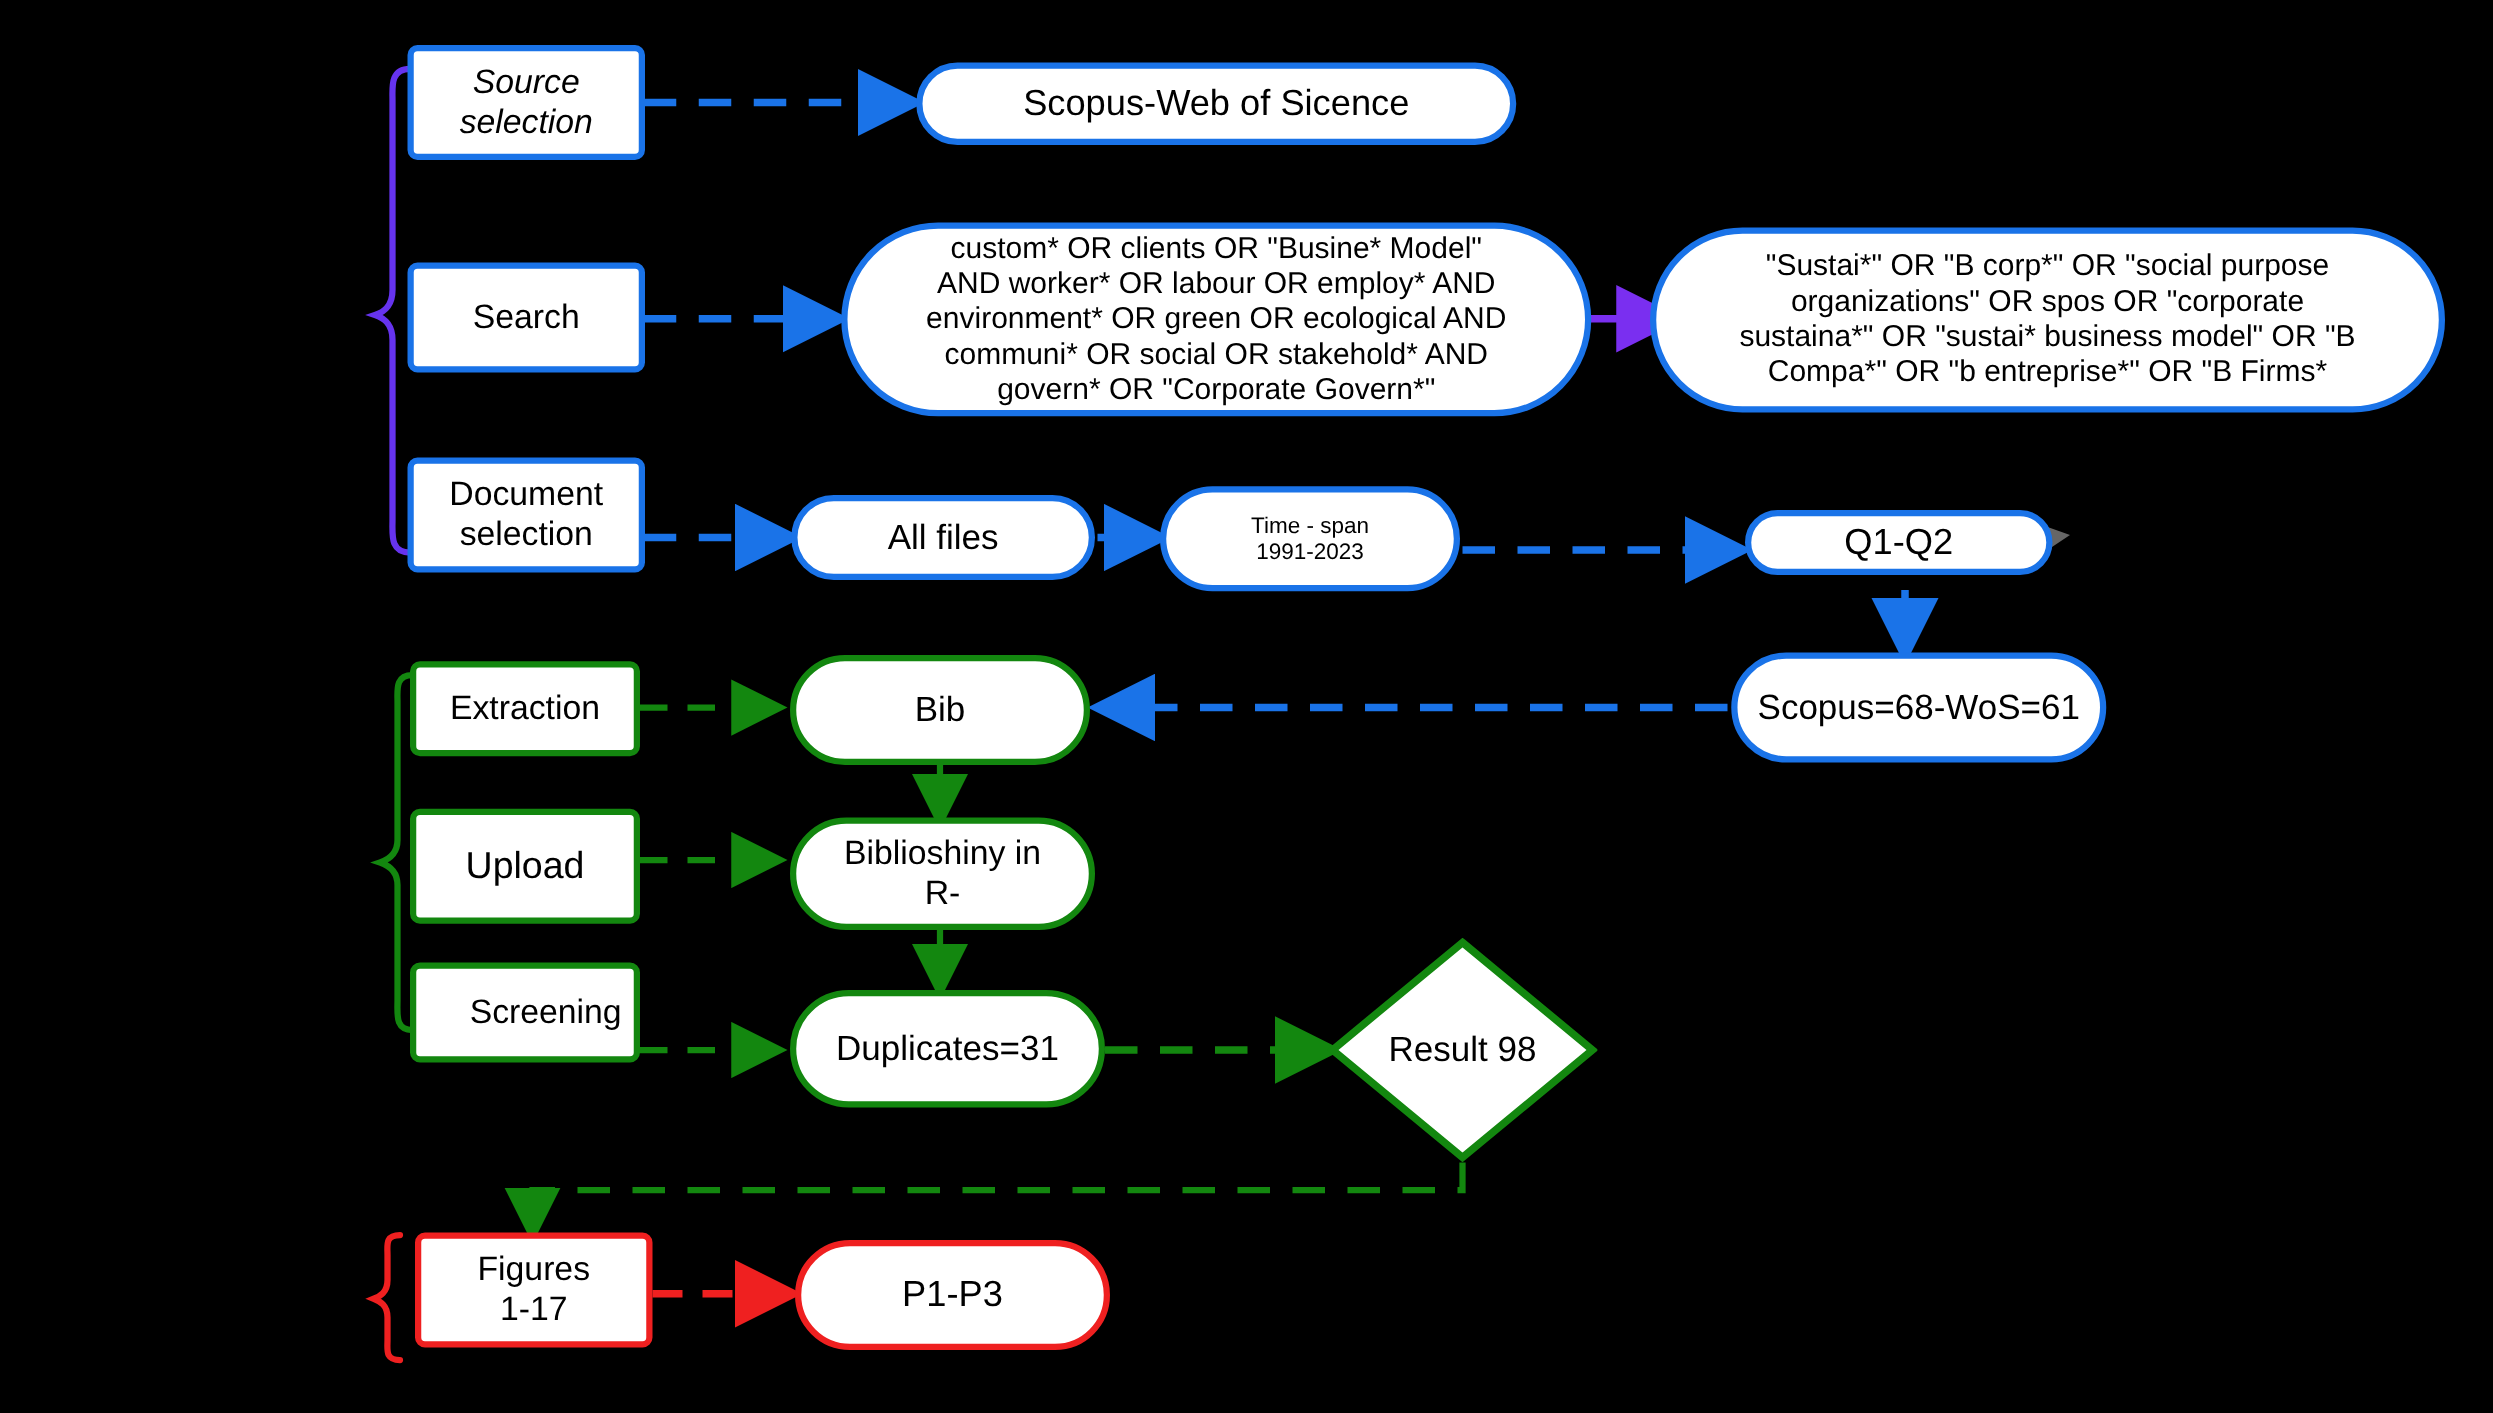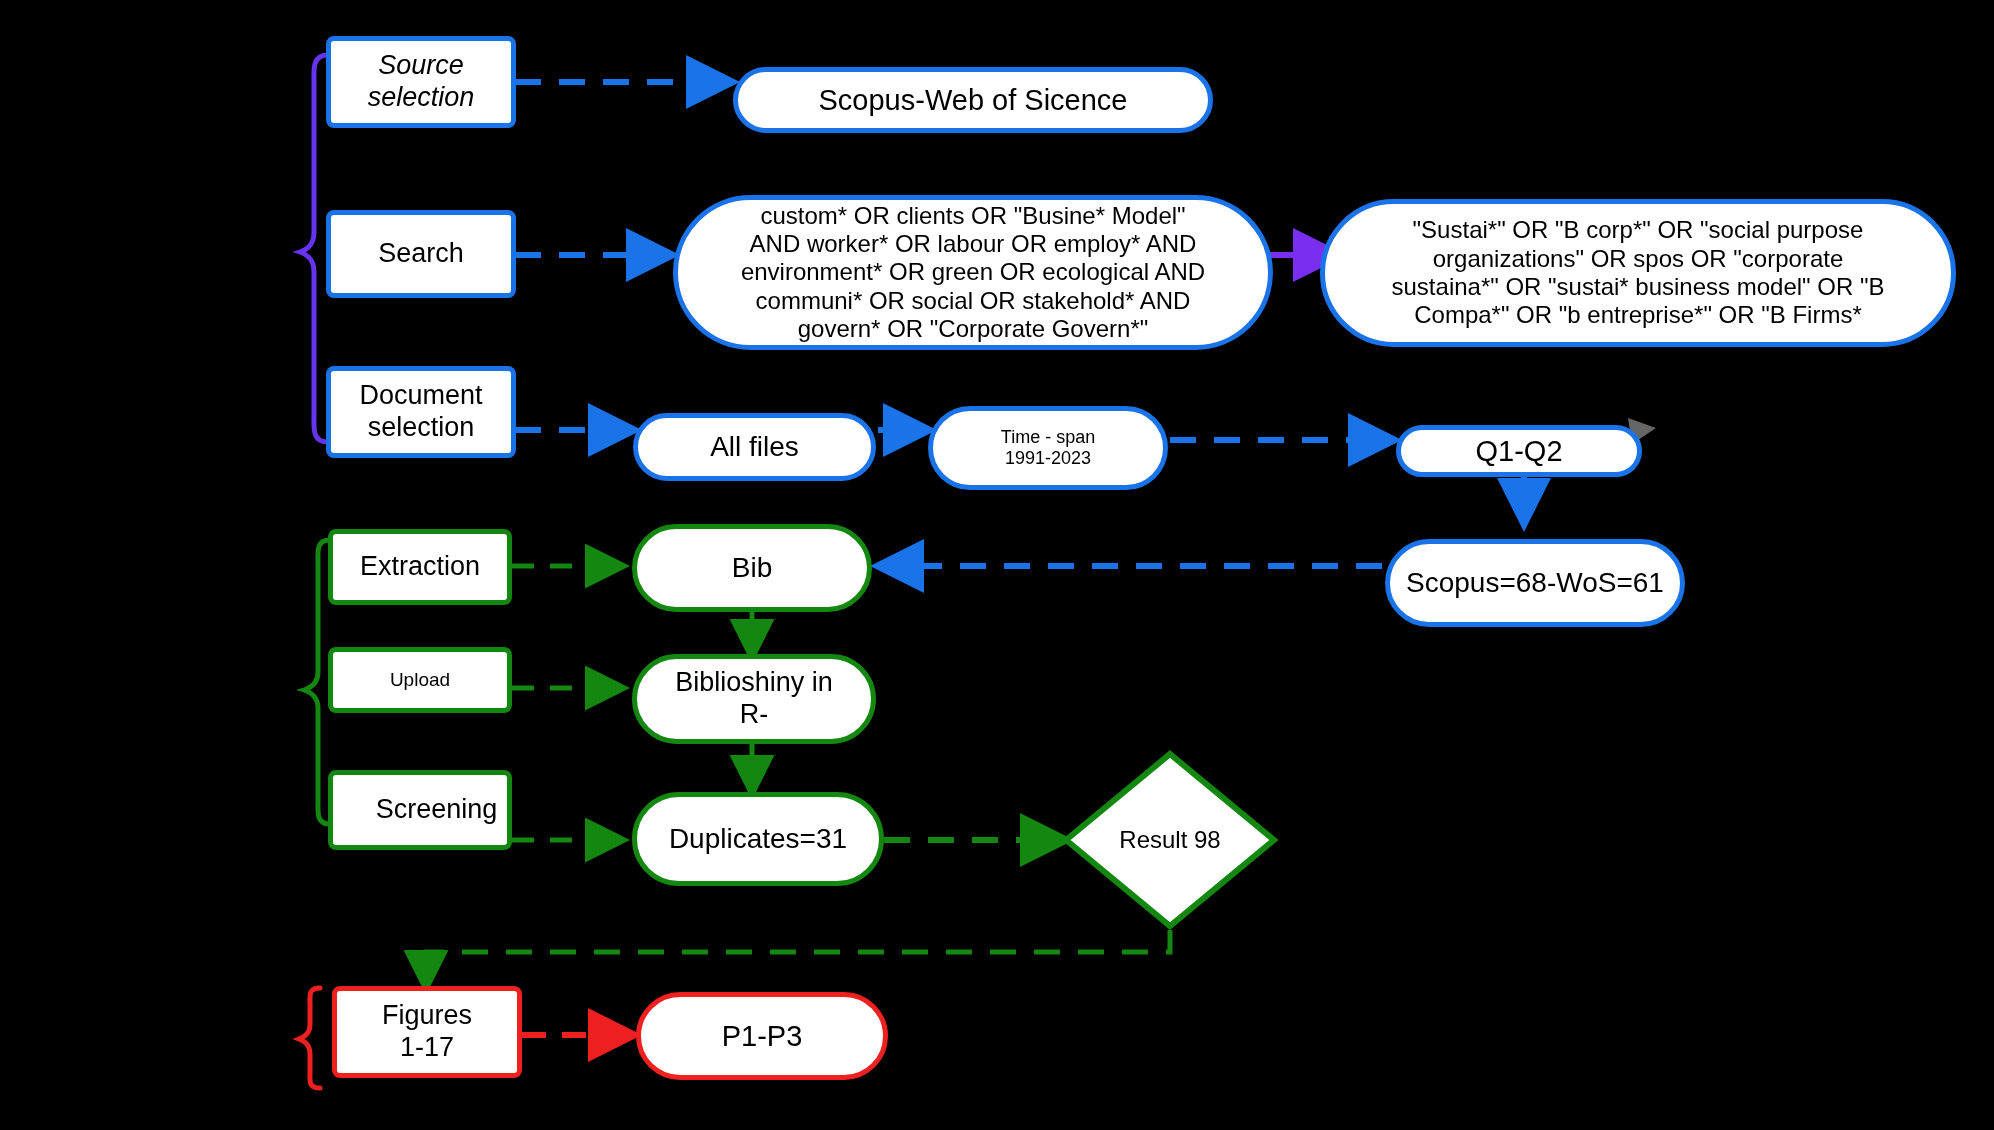--- a/index.html
+++ b/index.html
@@ -3,21 +3,21 @@
 <meta charset="utf-8">
 <style>
   html,body{margin:0;padding:0;background:#000;}
   body{width:1994px;height:1130px;position:relative;overflow:hidden;
        font-family:"Liberation Sans",sans-serif;}
   #stage{position:absolute;inset:0;width:1994px;height:1130px;}
   svg#wires{position:absolute;left:0;top:0;width:1994px;height:1130px;}
   .node{position:absolute;background:#fff;display:flex;align-items:center;
         justify-content:center;text-align:center;color:#000;box-sizing:border-box;}
   .rect{border:5px solid #1a73e8;border-radius:8px;}
-  .pill{border:5px solid #1a73e8;border-radius:999px;margin-top:17px;}
+  .pill{border:5px solid #1a73e8;border-radius:999px;}
   .rect-g{border:5px solid #13870f;border-radius:8px;}
   .pill-g{border:5px solid #13870f;border-radius:999px;}
   .rect-r{border:5px solid #ef2020;border-radius:8px;}
   .pill-r{border:5px solid #ef2020;border-radius:999px;}
   .lbl{line-height:1.18;padding:0 6px;}
   .diamond{position:absolute;}
   .diamond .dshape{position:absolute;inset:0;}
   .diamond .dtext{position:absolute;inset:0;display:flex;align-items:center;
                   justify-content:center;color:#000;}
 </style>
@@ -164,21 +164,21 @@
   </div>
 
   <div class="node rect-g" style="left:328px;top:529px;width:184px;height:76px;font-size:27px;">
     <span class="lbl">Extraction</span>
   </div>
 
   <div class="node pill-g" style="left:632px;top:524px;width:240px;height:88px;font-size:28px;">
     <span class="lbl">Bib</span>
   </div>
 
-  <div class="node rect-g" style="left:328px;top:647px;width:184px;height:66px;font-size:19px;">
+  <div class="node rect-g" style="left:328px;top:647px;width:184px;height:92px;font-size:30px;">
     <span class="lbl">Upload</span>
   </div>
 
   <div class="node pill-g" style="left:632px;top:654px;width:244px;height:90px;font-size:27px;">
     <div class="lbl">
       <span>Biblioshiny in</span><br>
       <span>R-</span>
     </div>
   </div>
 
@@ -187,21 +187,21 @@
   </div>
 
   <div class="node pill-g" style="left:632px;top:792px;width:252px;height:94px;font-size:28px;">
     <span class="lbl">Duplicates=31</span>
   </div>
 
   <div class="diamond" style="left:1062px;top:750px;width:216px;height:180px;">
     <svg class="dshape" viewBox="0 0 216 180" xmlns="http://www.w3.org/2000/svg">
       <polygon points="108,4 212,90 108,176 4,90" fill="#fff" stroke="#13870f" stroke-width="6"></polygon>
     </svg>
-    <div class="dtext" style="font-size:24px;justify-content:center;">
+    <div class="dtext" style="font-size:28px;justify-content:center;">
       <span>Result  98</span>
     </div>
   </div>
 
   <div class="node rect-r" style="left:332px;top:986px;width:190px;height:92px;font-size:27px;">
     <div class="lbl">
       <span>Figures</span><br>
       <span>1-17</span>
     </div>
   </div>

